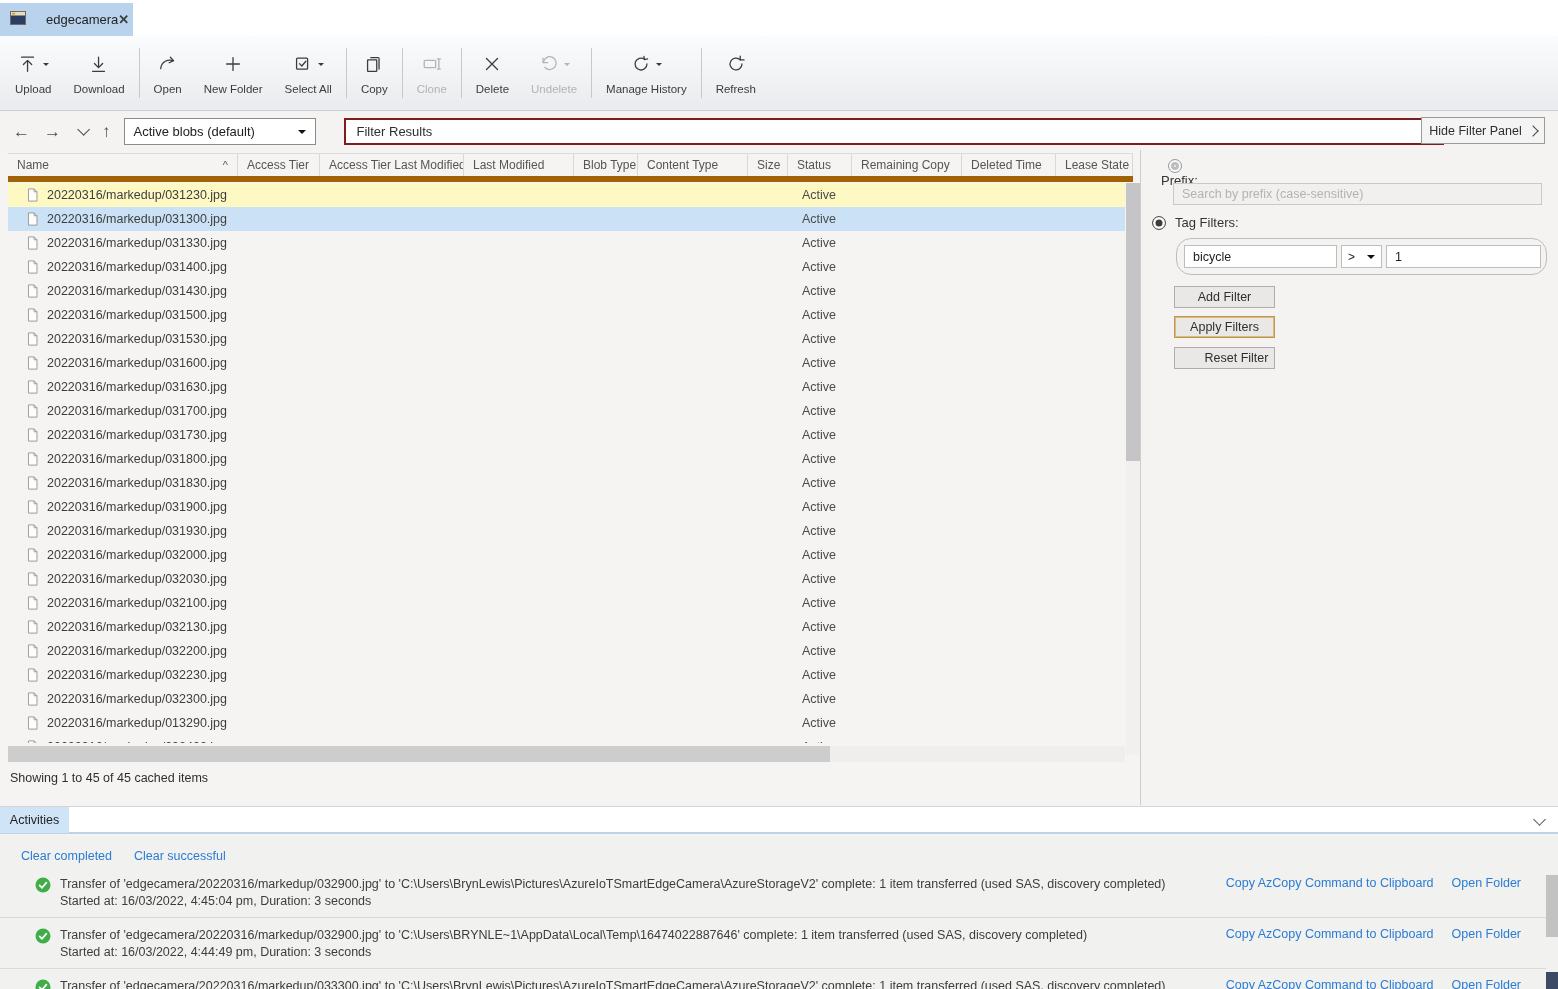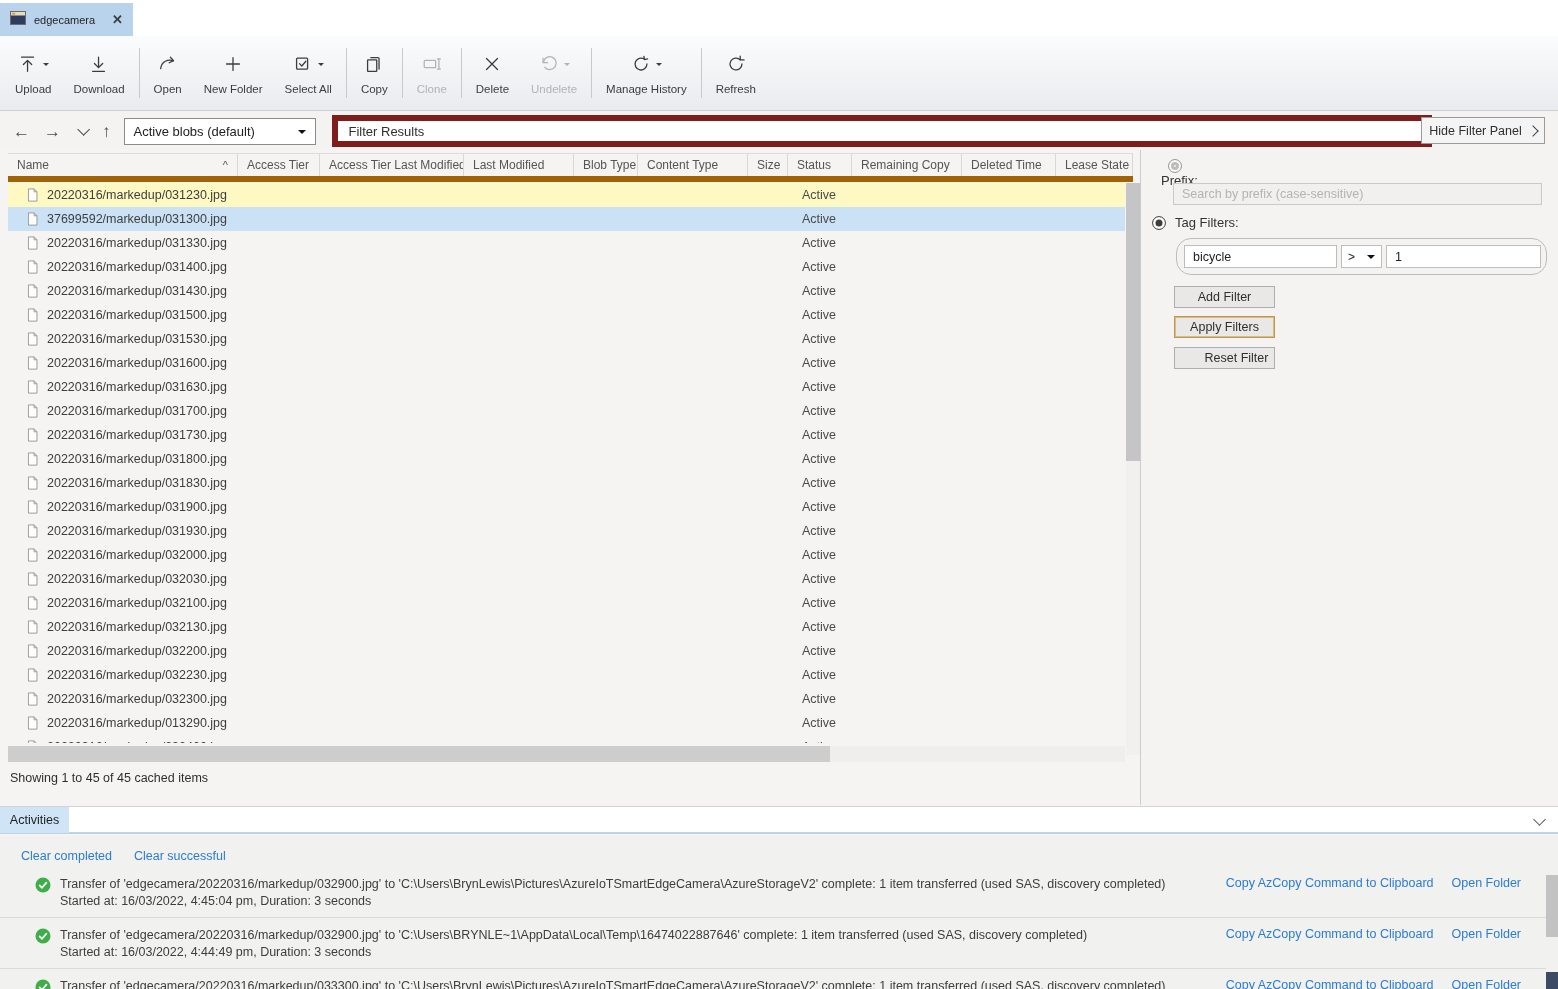--- a/index.html
+++ b/index.html
@@ -3,21 +3,21 @@
 <meta charset="utf-8">
 <style>
   * { margin:0; padding:0; box-sizing:border-box; }
   html,body { width:1558px; height:989px; overflow:hidden; }
   body { position:relative; background:#f4f3f1; font-family:"Liberation Sans", sans-serif; color:#333; }
 
   
   .tab-bar { position:absolute; top:0; left:0; right:0; height:36px; background:#ffffff; }
   .doc-tab { position:absolute; left:0; top:3px; width:133px; height:33px; background:#b9d3ec;
              display:flex; align-items:center; padding:0 10px; cursor:default; }
-  .doc-tab .tab-title { font-size:11px; color:#1f1f1f; margin-left:8px; }
+  .doc-tab .tab-title { font-size:13px; color:#1f1f1f; margin-left:20px; }
   .doc-tab .tab-close { margin-left:auto; color:#3c3c3c; font-size:13px; font-weight:bold; }
 
   
   .toolbar { position:absolute; top:36px; left:0; right:0; height:75px;
              background:linear-gradient(#fbfcfd,#e9ebee); border-bottom:1px solid #cfcfcf;
              display:flex; align-items:stretch; padding-left:4px; }
   .tb-btn { display:flex; flex-direction:column; align-items:center; justify-content:center;
             padding:0 11px; color:#3c3c3c; }
   .tb-btn.disabled { color:#b3b3b3; }
   .tb-icon-row { display:flex; align-items:center; height:24px; }
@@ -31,21 +31,21 @@
   .nav-row { position:absolute; top:112px; left:0; right:0; height:38px; background:#f4f3f1;
              display:flex; align-items:center; }
   .nav-icon { font-size:17px; color:#4d4d4d; margin:0 7px; line-height:1; }
   .nav-icon:first-child { margin-left:13px; }
   .chev-down { display:inline-block; width:9px; height:9px; border-right:1.4px solid #4d4d4d;
                border-bottom:1.4px solid #4d4d4d; transform:rotate(45deg) translateY(-3px); margin:0 9px; }
   .combo { width:192px; height:27px; background:#fff; border:1px solid #8b8b8b; display:flex;
            align-items:center; padding:0 9px; font-size:13px; color:#222; margin-left:6px; }
   .combo .combo-caret { margin-left:auto; width:0; height:0;
            border:4.5px solid transparent; border-top-color:#111; margin-top:5px; }
-  .filter-input { margin-left:16px; width:1100px; height:27px; border:6px solid #7f1d1d;
+  .filter-input { margin-left:28px; width:1100px; height:27px; border:2px solid #7f1d1d;
                   background:#fff; font-size:13px; padding:10px 11px; font-family:inherit; color:#222; }
   .filter-input::placeholder { color:#2f2f2f; opacity:1; }
   .hide-filter-btn { position:absolute; right:13px; top:5px; width:124px; height:27px;
                   background:#f4f4f4; border:1px solid #9a9a9a; font-size:12.5px; color:#2f2f2f;
                   display:flex; align-items:center; justify-content:center; }
   .hide-filter-btn .chev-right { width:8px; height:8px; border-right:1.3px solid #444;
                   border-top:1.3px solid #444; transform:rotate(45deg); margin-left:7px; }
 
   
   .table-area { position:absolute; top:150px; left:0; width:1141px; height:655px;
@@ -329,21 +329,21 @@
         <span class="fname">20220316/markedup/031230.jpg</span>
         <span class="fstatus">Active</span>
       </div>
       <div class="row sel-blue">
         <span class="ficon">
           <svg width="13" height="16" viewBox="0 0 16 18">
             <path d="M3 1.5h7l3.5 3.5v11.5H3z" fill="#fcfcfb" stroke="#8a8a8a"></path>
             <path d="M10 1.5V5h3.5" fill="none" stroke="#8a8a8a"></path>
           </svg>
         </span>
-        <span class="fname">37699592/markedup/031300.jpg</span>
+        <span class="fname">20220316/markedup/031300.jpg</span>
         <span class="fstatus">Active</span>
       </div>
       <div class="row">
         <span class="ficon">
           <svg width="13" height="16" viewBox="0 0 16 18">
             <path d="M3 1.5h7l3.5 3.5v11.5H3z" fill="#fcfcfb" stroke="#8a8a8a"></path>
             <path d="M10 1.5V5h3.5" fill="none" stroke="#8a8a8a"></path>
           </svg>
         </span>
         <span class="fname">20220316/markedup/031330.jpg</span>

